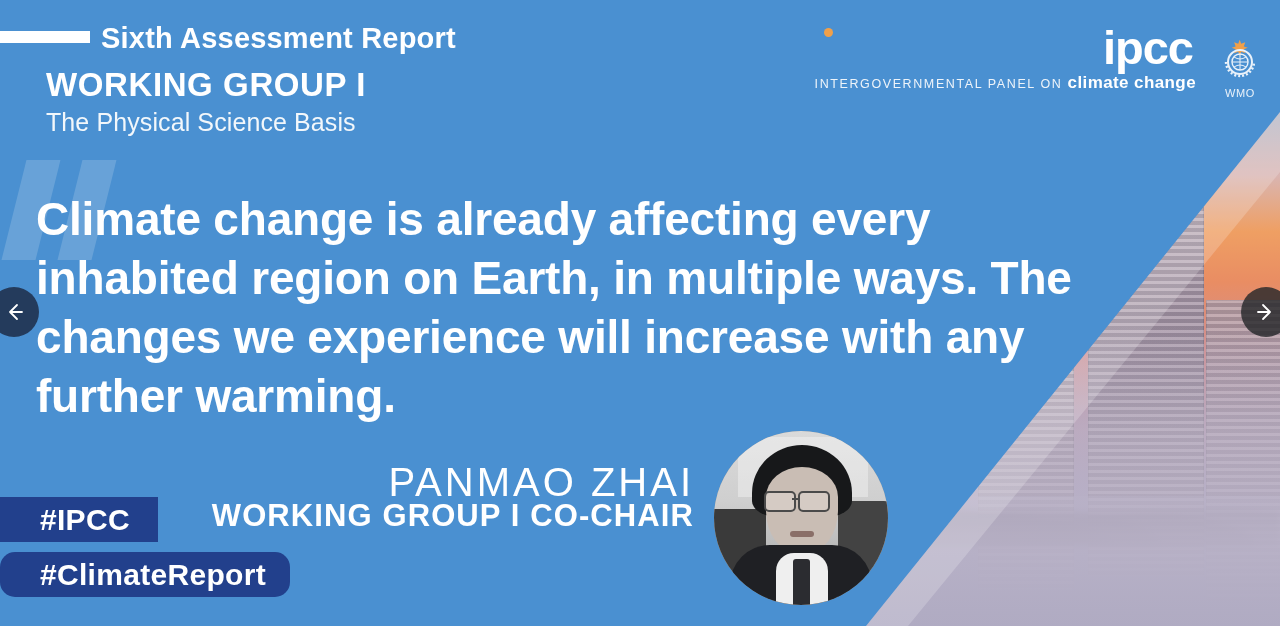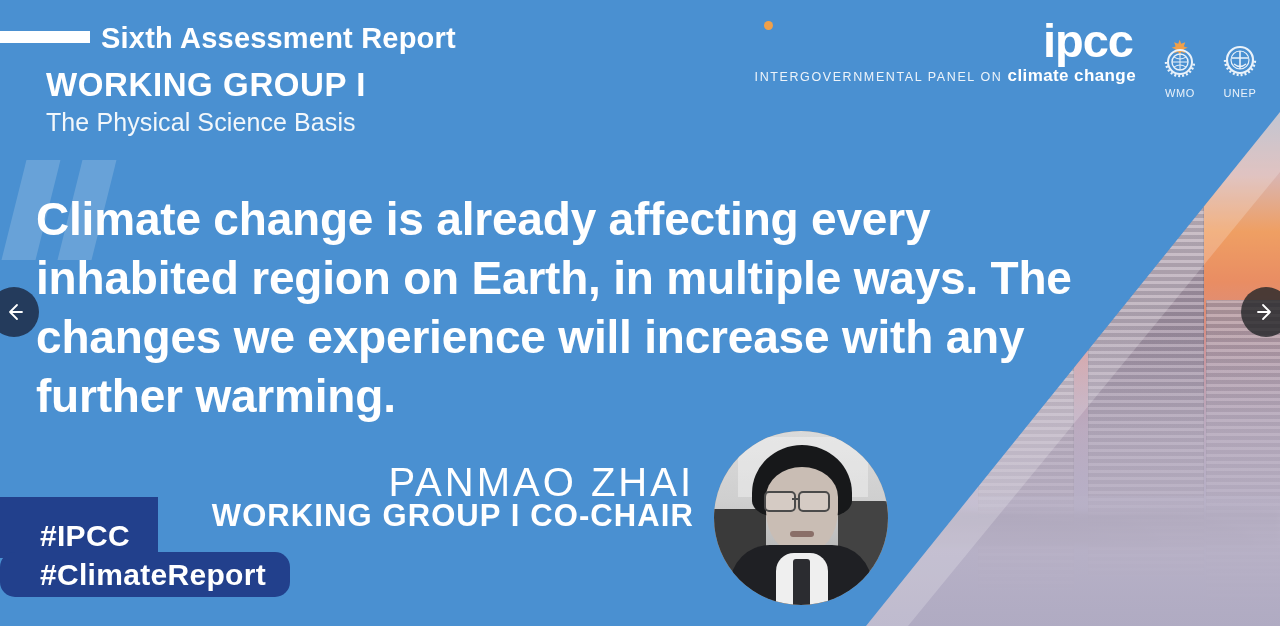--- a/index.html
+++ b/index.html
@@ -157,21 +157,21 @@
     letter-spacing: .1px;
     white-space: nowrap;
   }
 
   
   .logo-block {
     position: absolute;
     right: 14px;
     top: 18px;
     display: flex;
-    align-items: flex-start;
+    align-items: center;
   }
   .ipcc-lockup {
     position: relative;
     text-align: right;
     padding-right: 10px;
   }
   .ipcc-word {
     font-size: 47px;
     font-weight: bold;
     color: #ffffff;
@@ -371,21 +371,21 @@
     background: #22408c;
     color: #ffffff;
     font-weight: bold;
     display: flex;
     align-items: center;
   }
   .tag-ipcc {
     left: 0;
     top: 497px;
     height: 45px;
-    padding: 16px 28px 0 40px;
+    padding: 0 28px 0 40px;
     font-size: 30px;
     letter-spacing: .3px;
   }
   .tag-report {
     left: 0;
     top: 552px;
     height: 45px;
     padding: 0 24px 0 40px;
     font-size: 30px;
     letter-spacing: .3px;
@@ -470,30 +470,20 @@
       <svg width="44" height="44" viewBox="0 0 44 44">
         <path d="M22 2 L24.4 8.6 L31 6.2 L28.6 12.8 L35 15 L28.6 17.2 L31 23.8 L24.4 21.4 L22 28 L19.6 21.4 L13 23.8 L15.4 17.2 L9 15 L15.4 12.8 L13 6.2 L19.6 8.6 Z" fill="#f0a04a" transform="translate(0,-2) scale(0.62) translate(13,4)"></path>
         <circle cx="22" cy="24" r="12" fill="none" stroke="#eaf2fa" stroke-width="2"></circle>
         <circle cx="22" cy="24" r="8" fill="none" stroke="#eaf2fa" stroke-width="1.4"></circle>
         <path d="M14 24 h16 M22 16 v16 M16 19 q6 4 12 0 M16 29 q6 -4 12 0" stroke="#eaf2fa" stroke-width="1" fill="none"></path>
         <path d="M8 24 a14 14 0 0 0 28 0" fill="none" stroke="#eaf2fa" stroke-width="2.4" stroke-dasharray="2 2"></path>
       </svg>
       <div class="agency-name">WMO</div>
     </div>
 
-    <div class="agency">
-      <svg width="44" height="44" viewBox="0 0 44 44">
-        <circle cx="22" cy="22" r="13" fill="none" stroke="#eaf2fa" stroke-width="2.2"></circle>
-        <circle cx="22" cy="22" r="9" fill="none" stroke="#eaf2fa" stroke-width="1.2"></circle>
-        <path d="M22 13 v18 M14 20 h16" stroke="#eaf2fa" stroke-width="1.6"></path>
-        <path d="M16 26 q6 5 12 0" stroke="#eaf2fa" stroke-width="1.4" fill="none"></path>
-        <path d="M7 22 a15 15 0 0 0 30 0" fill="none" stroke="#eaf2fa" stroke-width="2.4" stroke-dasharray="2 2"></path>
-      </svg>
-      <div class="agency-name">UNEP</div>
-    </div>
   </div>
 
   <div class="quote">Climate change is already affecting every inhabited region on Earth, in multiple ways. The changes we experience will increase with any further warming.</div>
 
   <div class="attribution">
     <div class="att-name">PANMAO ZHAI</div>
     <div class="att-role">WORKING GROUP I CO-CHAIR</div>
   </div>
 
   <div class="portrait">

